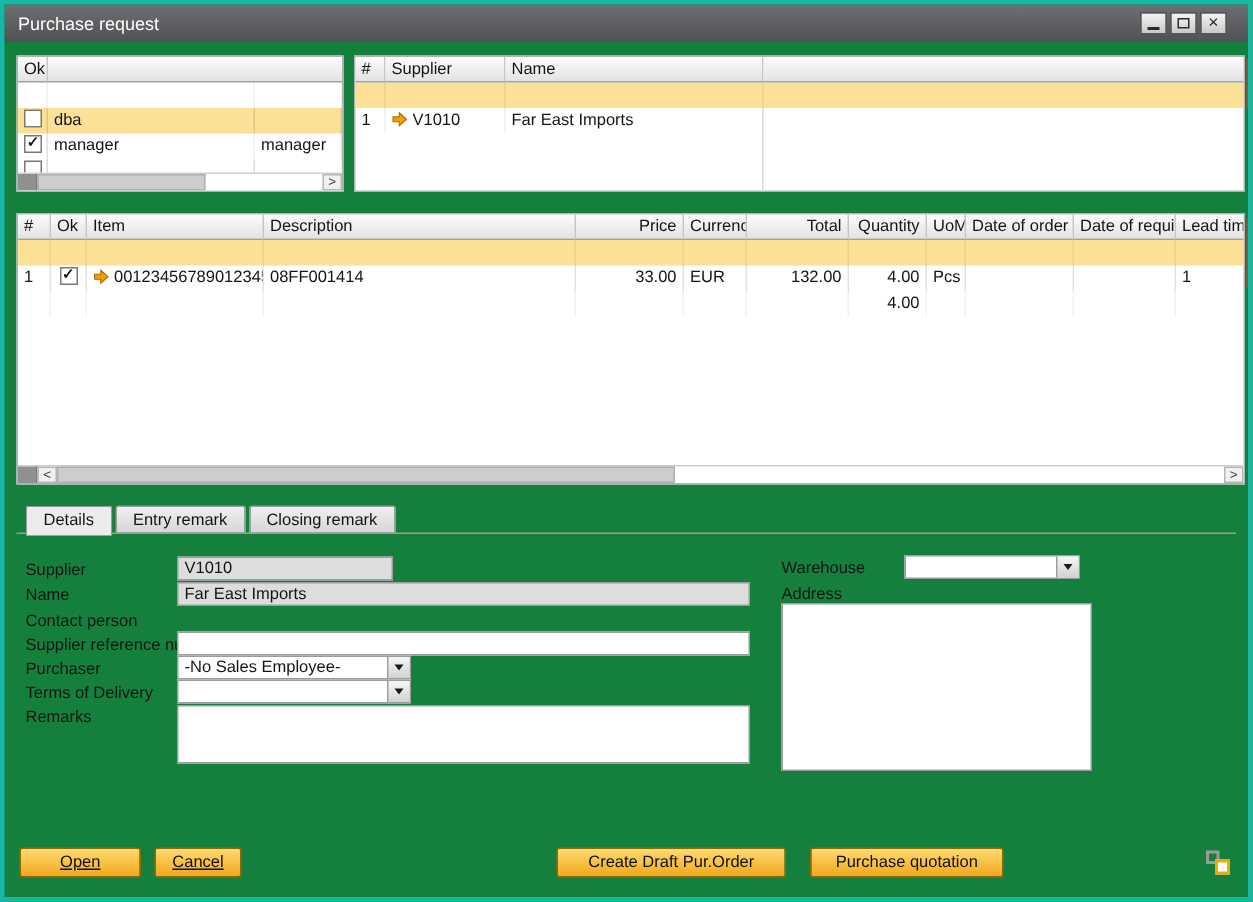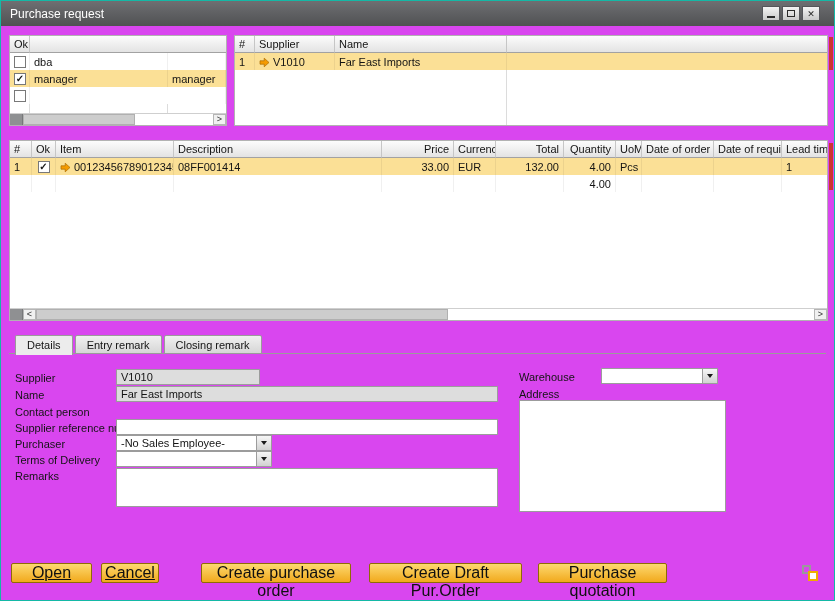--- a/index.html
+++ b/index.html
@@ -1,32 +1,32 @@
 <!DOCTYPE html>
 <html><head>
 <meta charset="utf-8">
 <style>
   *{box-sizing:border-box;margin:0;padding:0}
   body{font-family:"Liberation Sans",sans-serif;font-size:11px;color:#141414;background:#fff}
-  .window{position:relative;width:835px;height:601px;background:#d946ef;border:1px solid #14b8a6;overflow:hidden}
+  .window{position:relative;width:835px;height:601px;background:#15803d;border:3px solid #14b8a6;overflow:hidden}
 
   
   .titlebar{position:absolute;left:0;top:0;right:0;height:25px;background:linear-gradient(#6e6f72,#505153);display:flex;align-items:center;padding-left:9px}
   .titlebar .title{color:#fff;font-size:12px}
   .win-btns{position:absolute;right:14px;top:5px;display:flex;gap:2px}
   .win-btn{width:18px;height:15px;background:linear-gradient(#f4f4f4,#c9c9c9);border:1px solid #55565a;text-align:center;cursor:default}
   .ic-min{display:block;width:8px;height:2px;background:#2a2a2a;margin:9px auto 0}
   .ic-max{display:block;width:8px;height:7px;border:1px solid #2a2a2a;margin:3px auto 0}
   .ic-close{font-size:9px;line-height:13px;color:#2a2a2a}
 
   
   .panel{position:absolute;background:#fff;border:1px solid #b2b2b2;overflow:hidden}
   .grow{display:flex;height:17px;line-height:16px}
   .hcell{background:linear-gradient(#fcfcfc,#e3e3e3);border-right:1px solid #c6c6c6;border-bottom:1px solid #a2a2a2;padding:0 4px;overflow:hidden;white-space:nowrap}
-  .gcell{padding:1px 4px;overflow:hidden;white-space:nowrap;border-right:1px solid rgba(0,0,0,0.06)}
+  .gcell{padding:17px 4px;overflow:hidden;white-space:nowrap;border-right:1px solid rgba(0,0,0,0.06)}
   .r{text-align:right}.c{text-align:center}
   .sel{background:#fbe096}
   .cb{display:inline-block;width:12px;height:12px;background:#fff;border:1px solid #787878;font-size:10px;line-height:10px;text-align:center;font-weight:bold;vertical-align:middle;margin-top:-2px}
   .la{vertical-align:middle;margin-right:3px;margin-top:-2px}
   .vln{position:absolute;width:1px;background:#dcdcdc}
 
   
   .u-ok{width:20px}.u-user{width:138px}.u-extra{flex:1}
   
   .s-num{width:20px}.s-sup{width:80px}.s-name{width:172px}.s-fill{flex:1;border-right:none}
@@ -54,21 +54,21 @@
   .flabel{position:absolute;white-space:nowrap}
   .fgray{position:absolute;height:16px;background:#dddddd;border:1px solid #9c9c9c;padding:0 4px;line-height:14px;overflow:hidden;white-space:nowrap}
   .finput{position:absolute;height:16px;border:1px solid #9c9c9c;background:#fff;font:11px "Liberation Sans",sans-serif;padding:0 4px}
   .dropdown{position:absolute;height:16px;background:#fff;border:1px solid #9c9c9c;display:flex}
   .dd-val{flex:1;line-height:14px;padding:0 4px;overflow:hidden;white-space:nowrap}
   .dd-btn{width:15px;background:linear-gradient(#f6f6f6,#d2d2d2);border-left:1px solid #9c9c9c;display:flex;align-items:center;justify-content:center;cursor:default}
   .dd-tri{width:0;height:0;border-left:3.5px solid transparent;border-right:3.5px solid transparent;border-top:4px solid #1a1a1a}
   .farea{position:absolute;border:1px solid #9c9c9c;background:#fff;resize:none;font:11px "Liberation Sans",sans-serif;padding:2px 4px}
 
   
-  .gbtn{position:absolute;top:562px;height:20px;background:linear-gradient(#fdd970,#f1a91c);border:1px solid #8f6b06;border-radius:2px;text-align:center;line-height:18px;font-size:16px;color:#101010;cursor:default}
+  .gbtn{position:absolute;top:562px;height:20px;background:linear-gradient(#fdd970,#f1a91c);border:1px solid #8f6b06;border-radius:2px;text-align:center;line-height:18px;font-size:11px;color:#101010;cursor:default}
   .gbtn.u{text-decoration:underline}
 
   
   .grip{position:absolute;left:801px;top:564px;width:16px;height:16px}
   .grip-gray{position:absolute;left:0;top:0;width:9px;height:9px;border:2px solid #9a9a9a}
   .grip-orange{position:absolute;right:0;bottom:0;width:10px;height:10px;border:2px solid #f0ab00;background:#fdfdfd}
 </style>
 </head>
 <body>
 
@@ -234,21 +234,20 @@
     <div class="dd-btn">
         <span class="dd-tri"></span>
       </div>
   </div>
 
   <div class="flabel" style="left:518px;top:387px">Address</div>
   <textarea class="farea" style="left: 518px; top: 399px; width: 207px; height: 112px;"></textarea>
 
   <div class="gbtn u" style="left:10px;width:81px">Open</div>
   <div class="gbtn u" style="left:100px;width:58px">Cancel</div>
-  <div class="gbtn" style="left:200px;width:150px">Create purchase order</div>
   <div class="gbtn" style="left:368px;width:153px">Create Draft Pur.Order</div>
   <div class="gbtn" style="left:537px;width:129px">Purchase quotation</div>
 
   <div class="grip">
     <div class="grip-gray"></div>
     <div class="grip-orange"></div>
   </div>
 
 </div>
 

